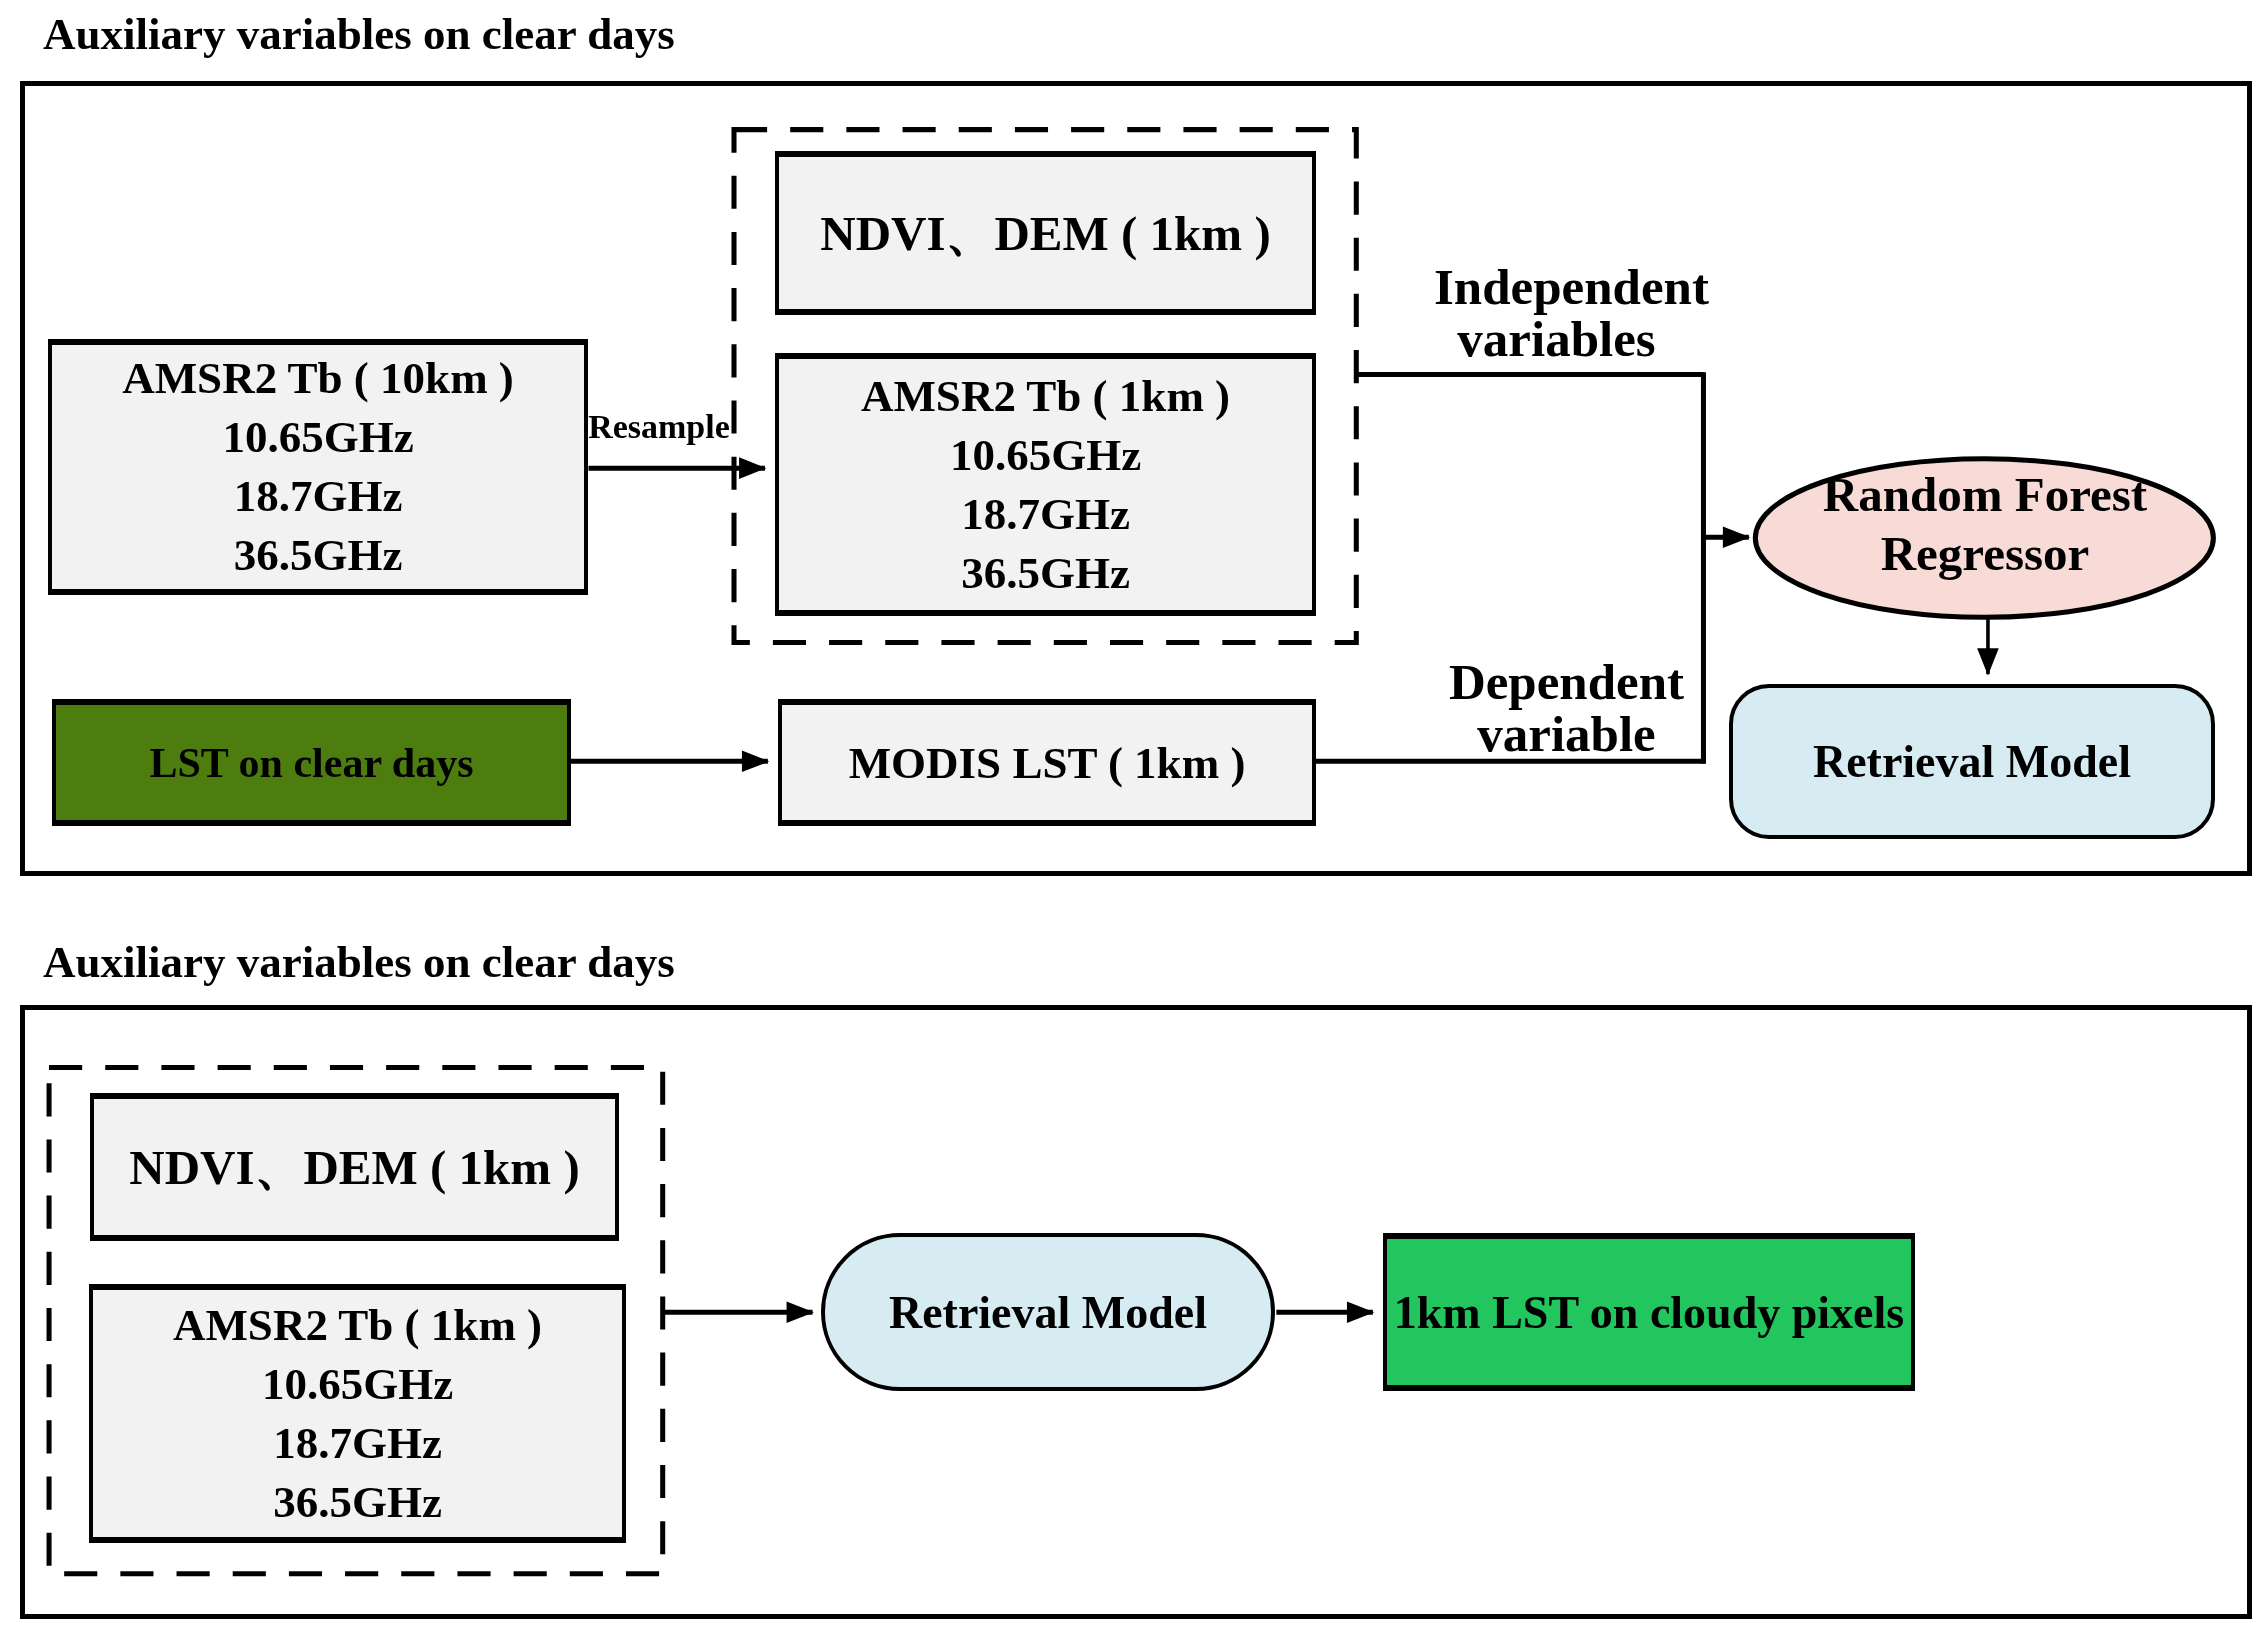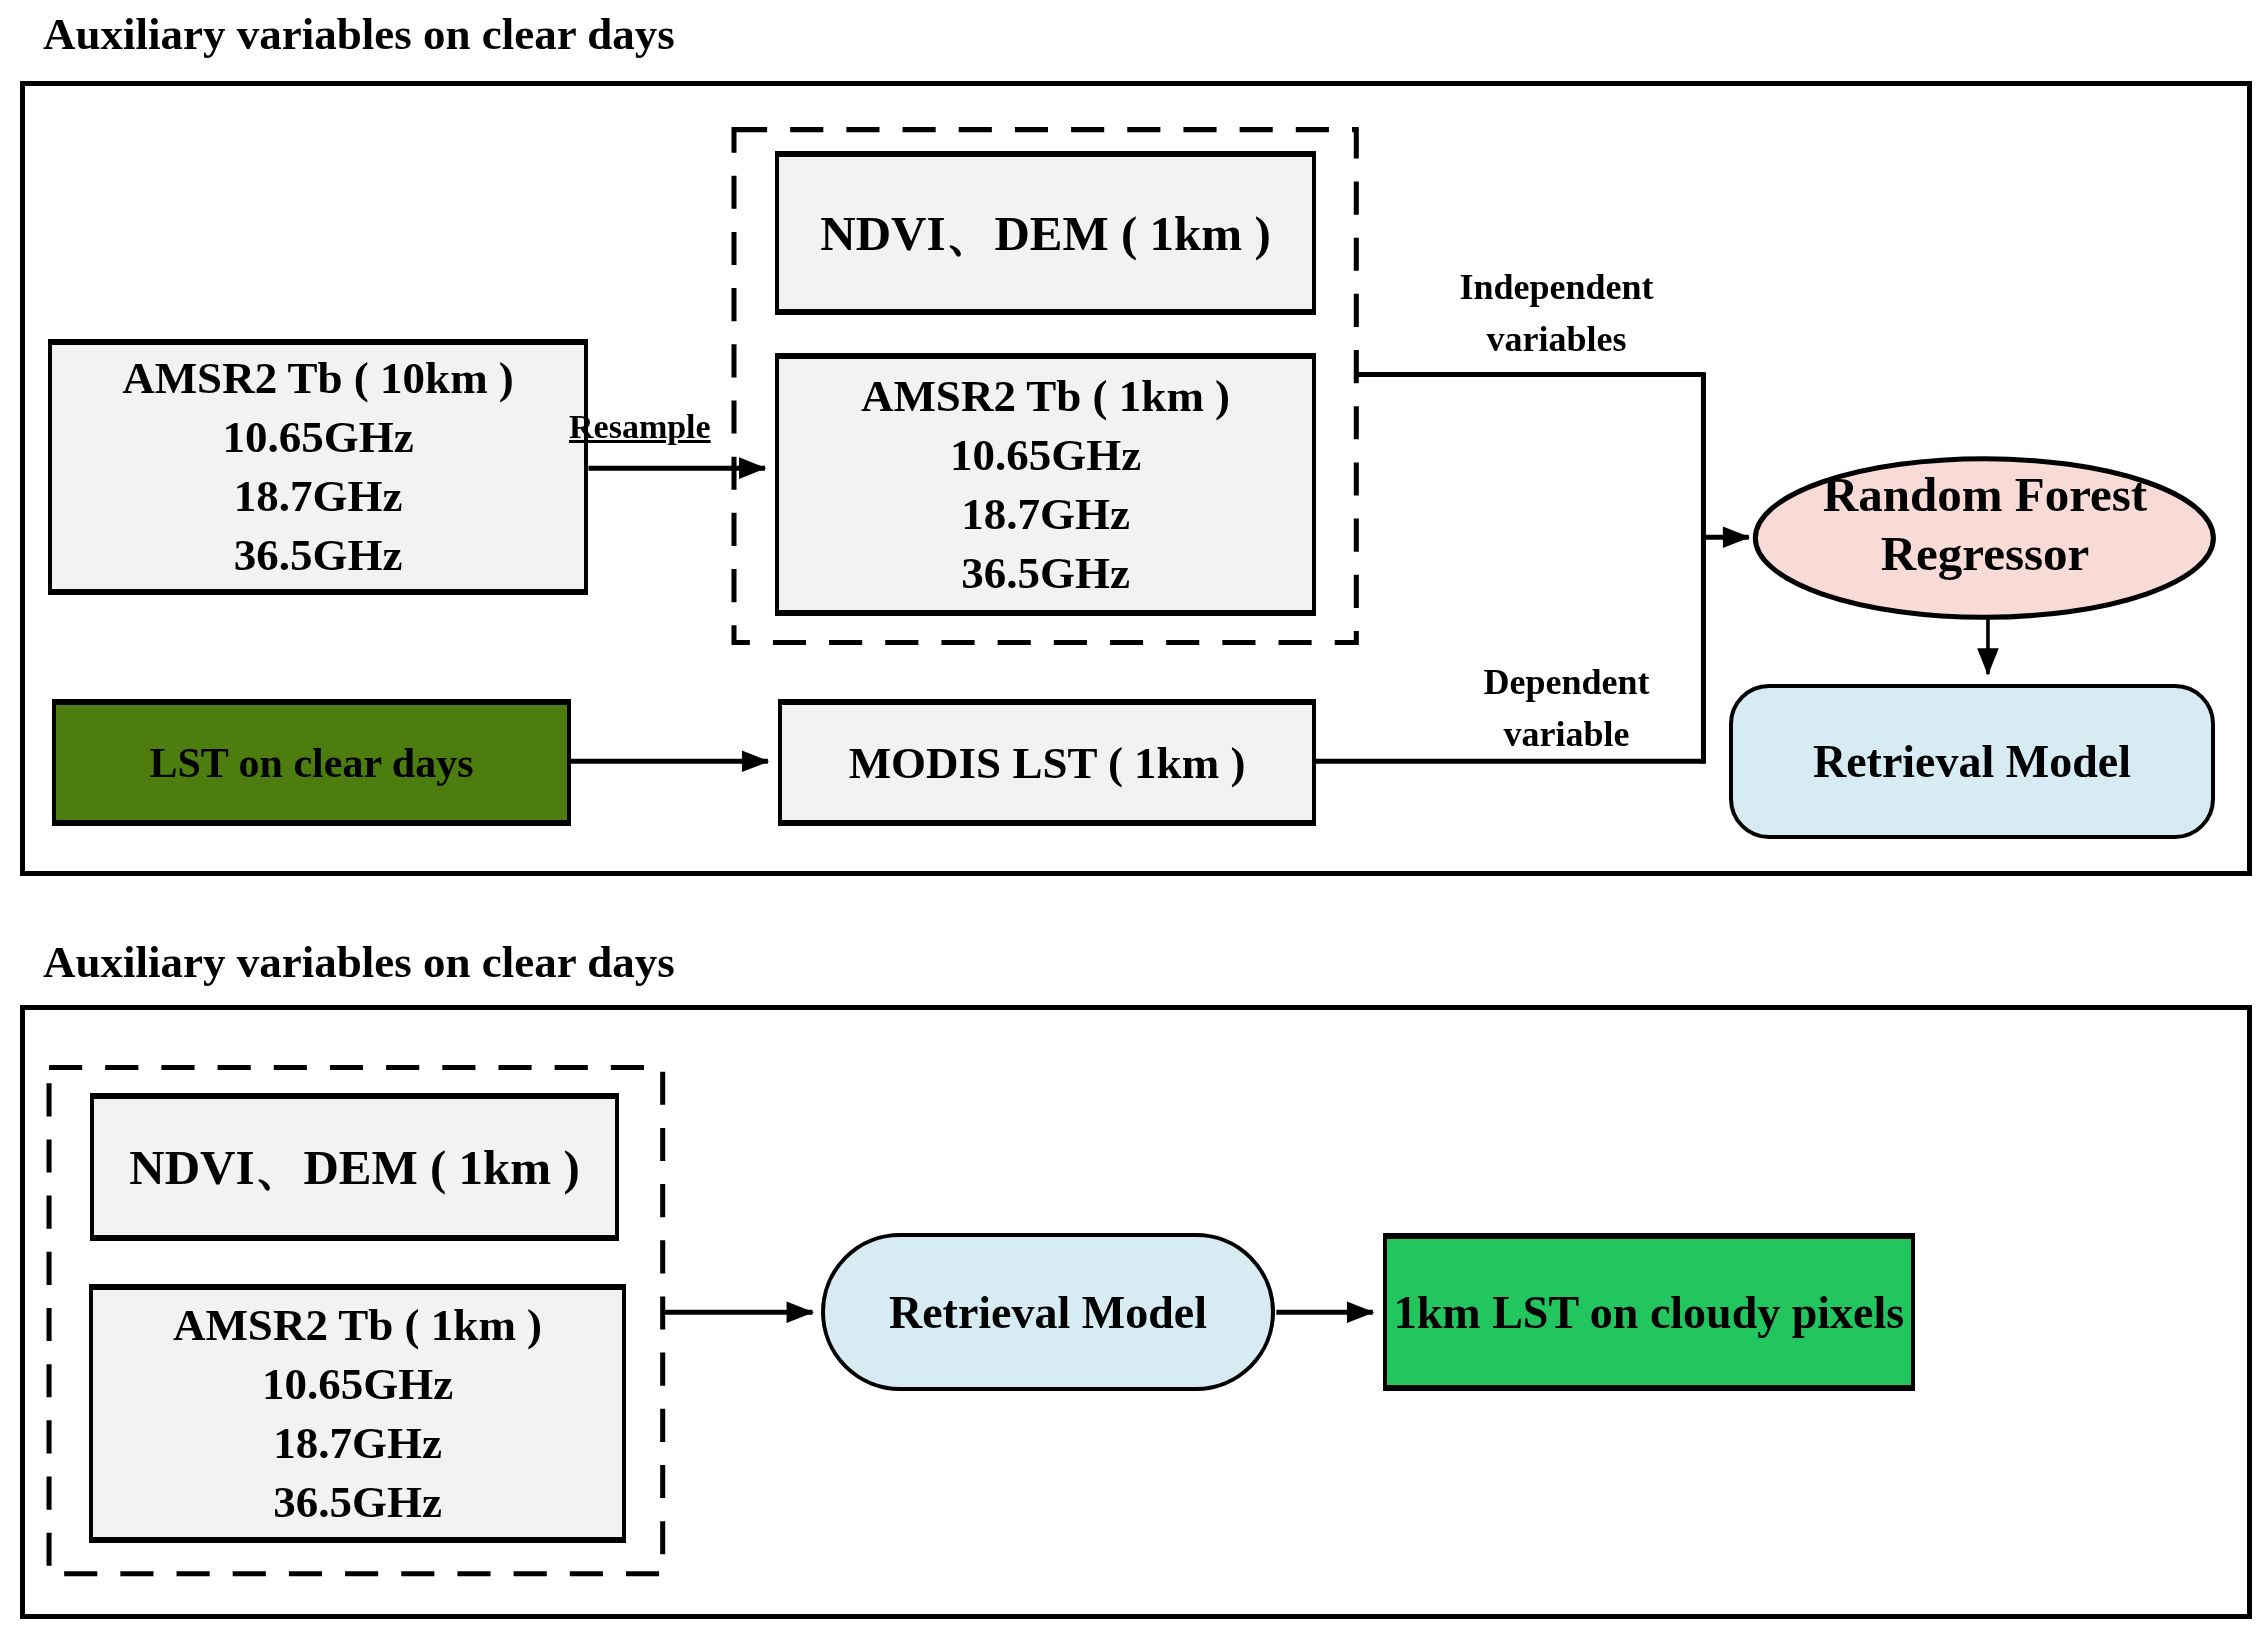--- a/index.html
+++ b/index.html
@@ -10,22 +10,22 @@
   svg.layer{position:absolute;left:0;top:0;width:2261px;height:1640px;}
   .panel{border:5px solid #000;background:#fff;}
   .gbox{border:4.3px solid #000;border-top-width:6.5px;border-bottom-width:6.5px;
         display:flex;flex-direction:column;align-items:center;justify-content:center;
         text-align:center;}
   .blue{border:4.3px solid #000;display:flex;align-items:center;justify-content:center;text-align:center;}
   .section-title{font-size:45px;line-height:56px;white-space:nowrap;}
   .boxtext{font-size:45px;line-height:59px;white-space:nowrap;}
   .ndvitext{font-size:49px;line-height:59px;white-space:nowrap;}
   .singleline{font-size:45px;white-space:nowrap;}
-  .lbl{font-size:36px;line-height:52px;text-align:center;white-space:nowrap;}
-  .resample{font-size:34px;line-height:48px;white-space:nowrap;text-decoration:underline;}
+  .lbl{font-size:51px;line-height:52px;text-align:center;white-space:nowrap;}
+  .resample{font-size:34px;line-height:48px;text-align:center;white-space:nowrap;}
   .nodetext{font-size:46px;white-space:nowrap;}
   .ellipsetext{font-size:49px;line-height:59px;text-align:center;white-space:nowrap;}
 </style>
 </head>
 <body>
 
 <div id="canvas">
 
   <div class="abs section-title" style="left:43px;top:5.8px;">Auxiliary variables on clear days</div>
   <div class="abs section-title" style="left:43px;top:934px;">Auxiliary variables on clear days</div>

